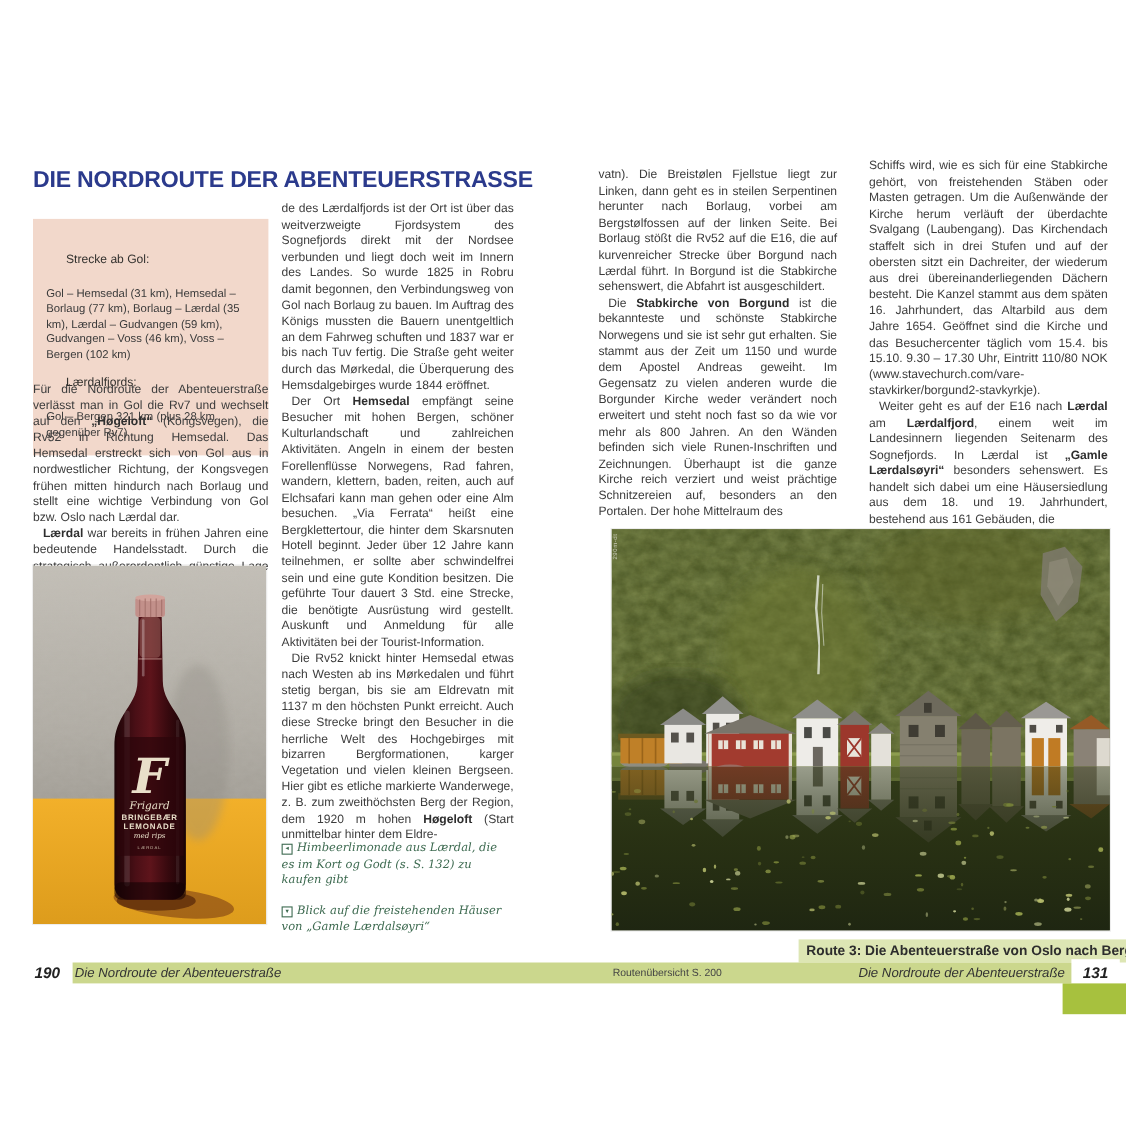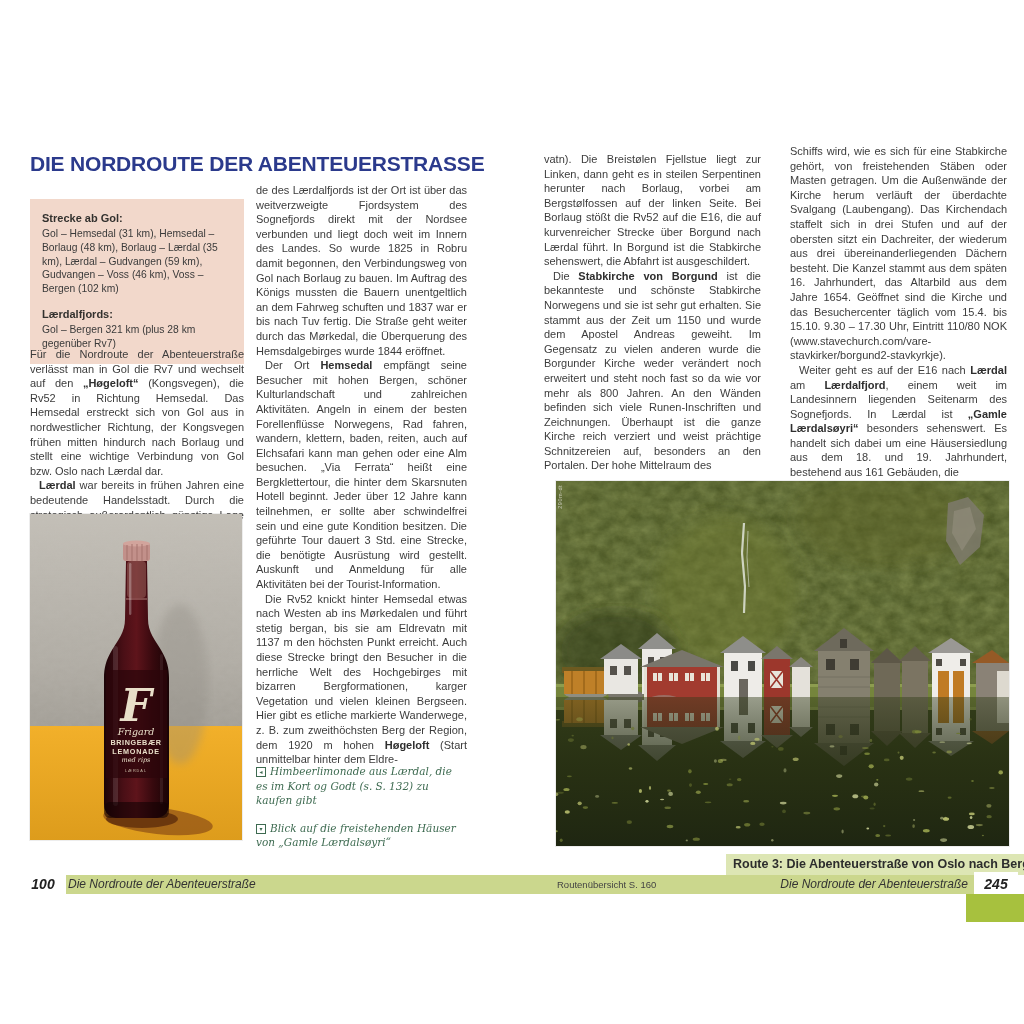--- a/index.html
+++ b/index.html
@@ -4,21 +4,21 @@
 <style>
   html,body{margin:0;padding:0;background:#ffffff;}
   .canvas{position:relative;width:1024px;height:1024px;background:#ffffff;overflow:hidden;
           font-family:"Liberation Sans",sans-serif;color:#3c3c3c;}
   
   .title{position:absolute;left:30px;top:152px;width:490px;font-size:21px;font-weight:bold;
          letter-spacing:-0.2px;color:#2b3a8c;}
   
   .infobox{position:absolute;left:30px;top:199px;width:214px;box-sizing:border-box;
            background:#f2d8cb;padding:12px 12px 13px 12px;}
-  .infobox .ib-h{margin:0;font-size:11px;font-weight:bold;color:#33312e;line-height:14px;}
+  .infobox .ib-h{margin:18px;font-size:11px;font-weight:normal;color:#33312e;line-height:14px;}
   .infobox .ib-t{margin:2px 0 0 0;font-size:10.3px;line-height:13.8px;color:#3a3a3a;}
   .infobox .ib-h.second{margin-top:11px;}
   
   .col{position:absolute;font-size:11px;line-height:14.6px;text-align:justify;color:#3c3c3c;}
   .col p{margin:0;}
   .col p.ind{text-indent:9px;}
   .b{font-weight:bold;color:#2e2e2e;}
   #col1{left:30px;top:347px;width:214px;}
   #col2{left:256px;top:183px;width:211px;}
   #col3{left:544px;top:152px;width:217px;}
@@ -54,21 +54,21 @@
 </style>
 </head>
 <body>
 
 <div class="canvas">
 
   <div class="title">DIE NORDROUTE DER ABENTEUERSTRASSE</div>
 
   <div class="infobox">
     <p class="ib-h">Strecke ab Gol:</p>
-    <p class="ib-t">Gol – Hemsedal (31 km), Hemsedal – Borlaug (48 km), Borlaug – Lærdal (35 km), Lærdal – Gudvangen (59 km), Gudvangen – Voss (46 km), Voss – Bergen (102 km)</p>
+    <p class="ib-t">Gol – Hemsedal (31 km), Hemsedal – Borlaug (77 km), Borlaug – Lærdal (35 km), Lærdal – Gudvangen (59 km), Gudvangen – Voss (46 km), Voss – Bergen (102 km)</p>
     <p class="ib-h second">Lærdalfjords:</p>
     <p class="ib-t">Gol – Bergen 321 km (plus 28 km gegenüber Rv7)</p>
   </div>
 
   <div class="col" id="col1">
     <p><span>Für die Nordroute der Abenteuerstraße verlässt man in Gol die Rv7 und wechselt auf den </span><span class="b">„Høgeloft“</span><span> (Kongsvegen), die Rv52 in Richtung Hemsedal. Das Hemsedal erstreckt sich von Gol aus in nordwestlicher Richtung, der Kongsvegen frühen mitten hindurch nach Borlaug und stellt eine wichtige Verbindung von Gol bzw. Oslo nach Lærdal dar.</span></p>
     <p class="ind"><span class="b">Lærdal</span><span> war bereits in frühen Jahren eine bedeutende Handelsstadt. Durch die strategisch außerordentlich günstige Lage am En-</span></p>
   </div>
 
   <div class="col" id="col2">
@@ -391,21 +391,21 @@
           </g>
       </g>
     </svg>
     <div class="credit">290m-dt</div>
   </div>
 
   <div class="route-strip">
     <span>Route 3: Die Abenteuerstraße von Oslo nach Bergen</span>
   </div>
   <div class="footer-bar">
-    <div class="pagenum left">100</div>
+    <div class="pagenum left">190</div>
     <div class="fbar-text lft">Die Nordroute der Abenteuerstraße</div>
-    <div class="fbar-small">Routenübersicht S. 160</div>
+    <div class="fbar-small">Routenübersicht S. 200</div>
     <div class="fbar-text rgt">Die Nordroute der Abenteuerstraße</div>
-    <div class="pagenum right">245</div>
+    <div class="pagenum right">131</div>
   </div>
   <div class="corner-tab"></div>
 
 </div>
 
 </body></html>

